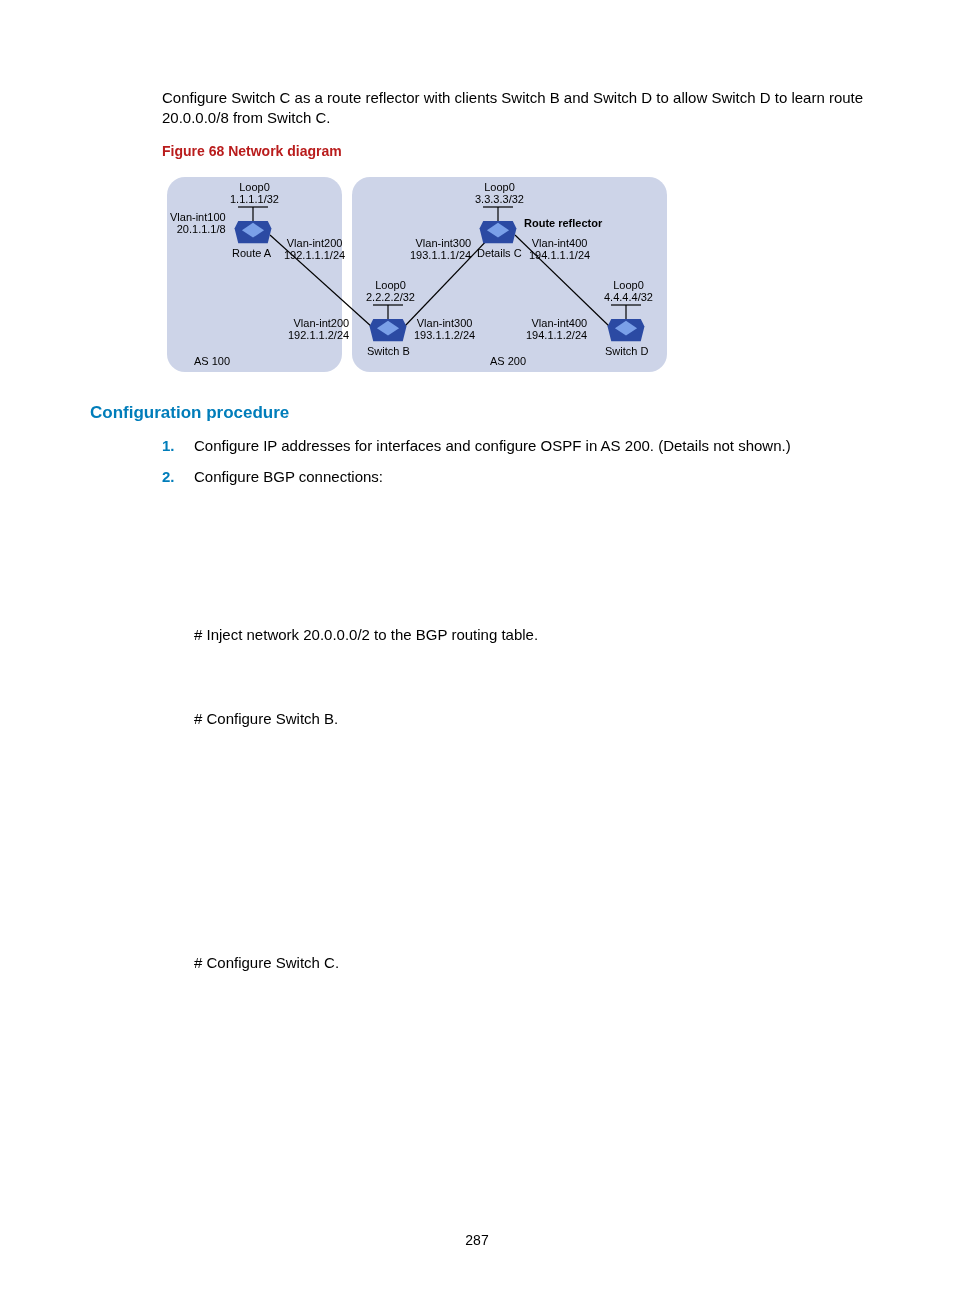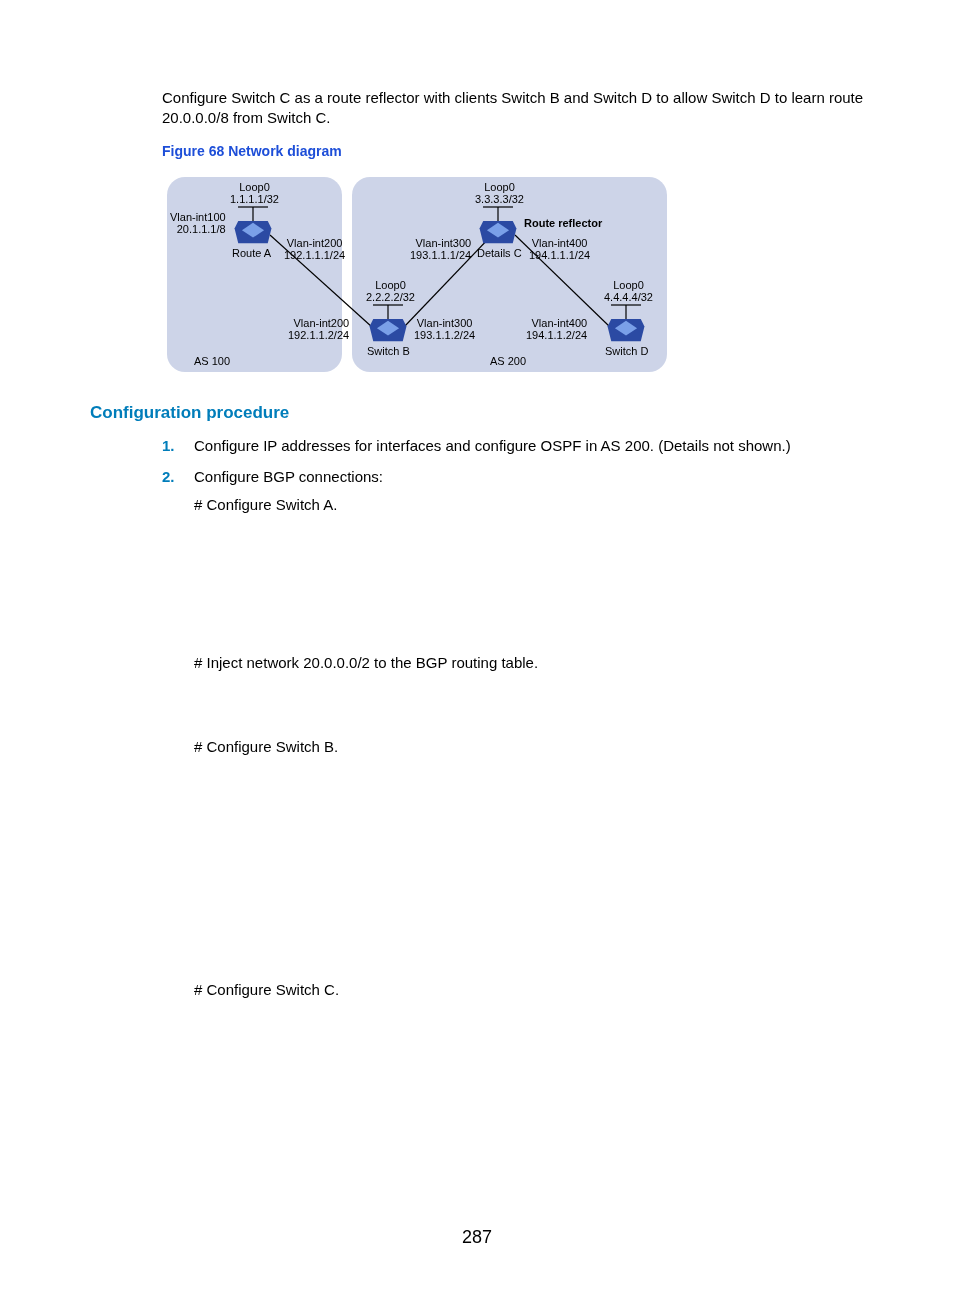--- a/index.html
+++ b/index.html
@@ -17,21 +17,21 @@
     padding: 88px 90px 0 90px;
     box-sizing: border-box;
   }
   .intro {
     font-size: 15px;
     line-height: 1.35;
     margin-left: 72px;
     margin-bottom: 14px;
   }
   .fig-caption {
-    color: #1d4ed8;
+    color: #b91c1c;
     font-weight: bold;
     font-size: 14px;
     margin-left: 72px;
     margin-bottom: 8px;
   }
   .diagram {
     margin-left: 72px;
     width: 510px;
     height: 210px;
     position: relative;
@@ -103,21 +103,21 @@
   }
   .gap-s { height: 130px; }
   .gap-m { height: 56px; }
   .gap-l { height: 216px; }
   .page-num {
     position: absolute;
     bottom: 48px;
     left: 0;
     width: 100%;
     text-align: center;
-    font-size: 18px;
+    font-size: 14px;
   }
   .line { stroke:#000; stroke-width:1.2; }
 </style>
 </head>
 <body>
 
 <div class="page">
 
   <div class="intro">Configure Switch C as a route reflector with clients Switch B and Switch D to allow Switch D to learn route 20.0.0.0/8 from Switch C.</div>
 
@@ -188,21 +188,20 @@
     <div class="lbl" style="left:32px;top:188px">AS 100</div>
     <div class="lbl" style="left:328px;top:188px">AS 200</div>
   </div>
 
   <div class="section-h">Configuration procedure</div>
 
   <ol class="proc">
     <li><span>Configure IP addresses for interfaces and configure OSPF in AS 200. (Details not shown.)</span></li>
     <li>
       <span>Configure BGP connections:</span>
-      <div class="sub"># Configure Switch A.</div>
       <div class="gap-s"></div>
       <div class="sub"># Inject network 20.0.0.0/2 to the BGP routing table.</div>
       <div class="gap-m"></div>
       <div class="sub"># Configure Switch B.</div>
       <div class="gap-l"></div>
       <div class="sub"># Configure Switch C.</div>
     </li>
   </ol>
 
 </div>

